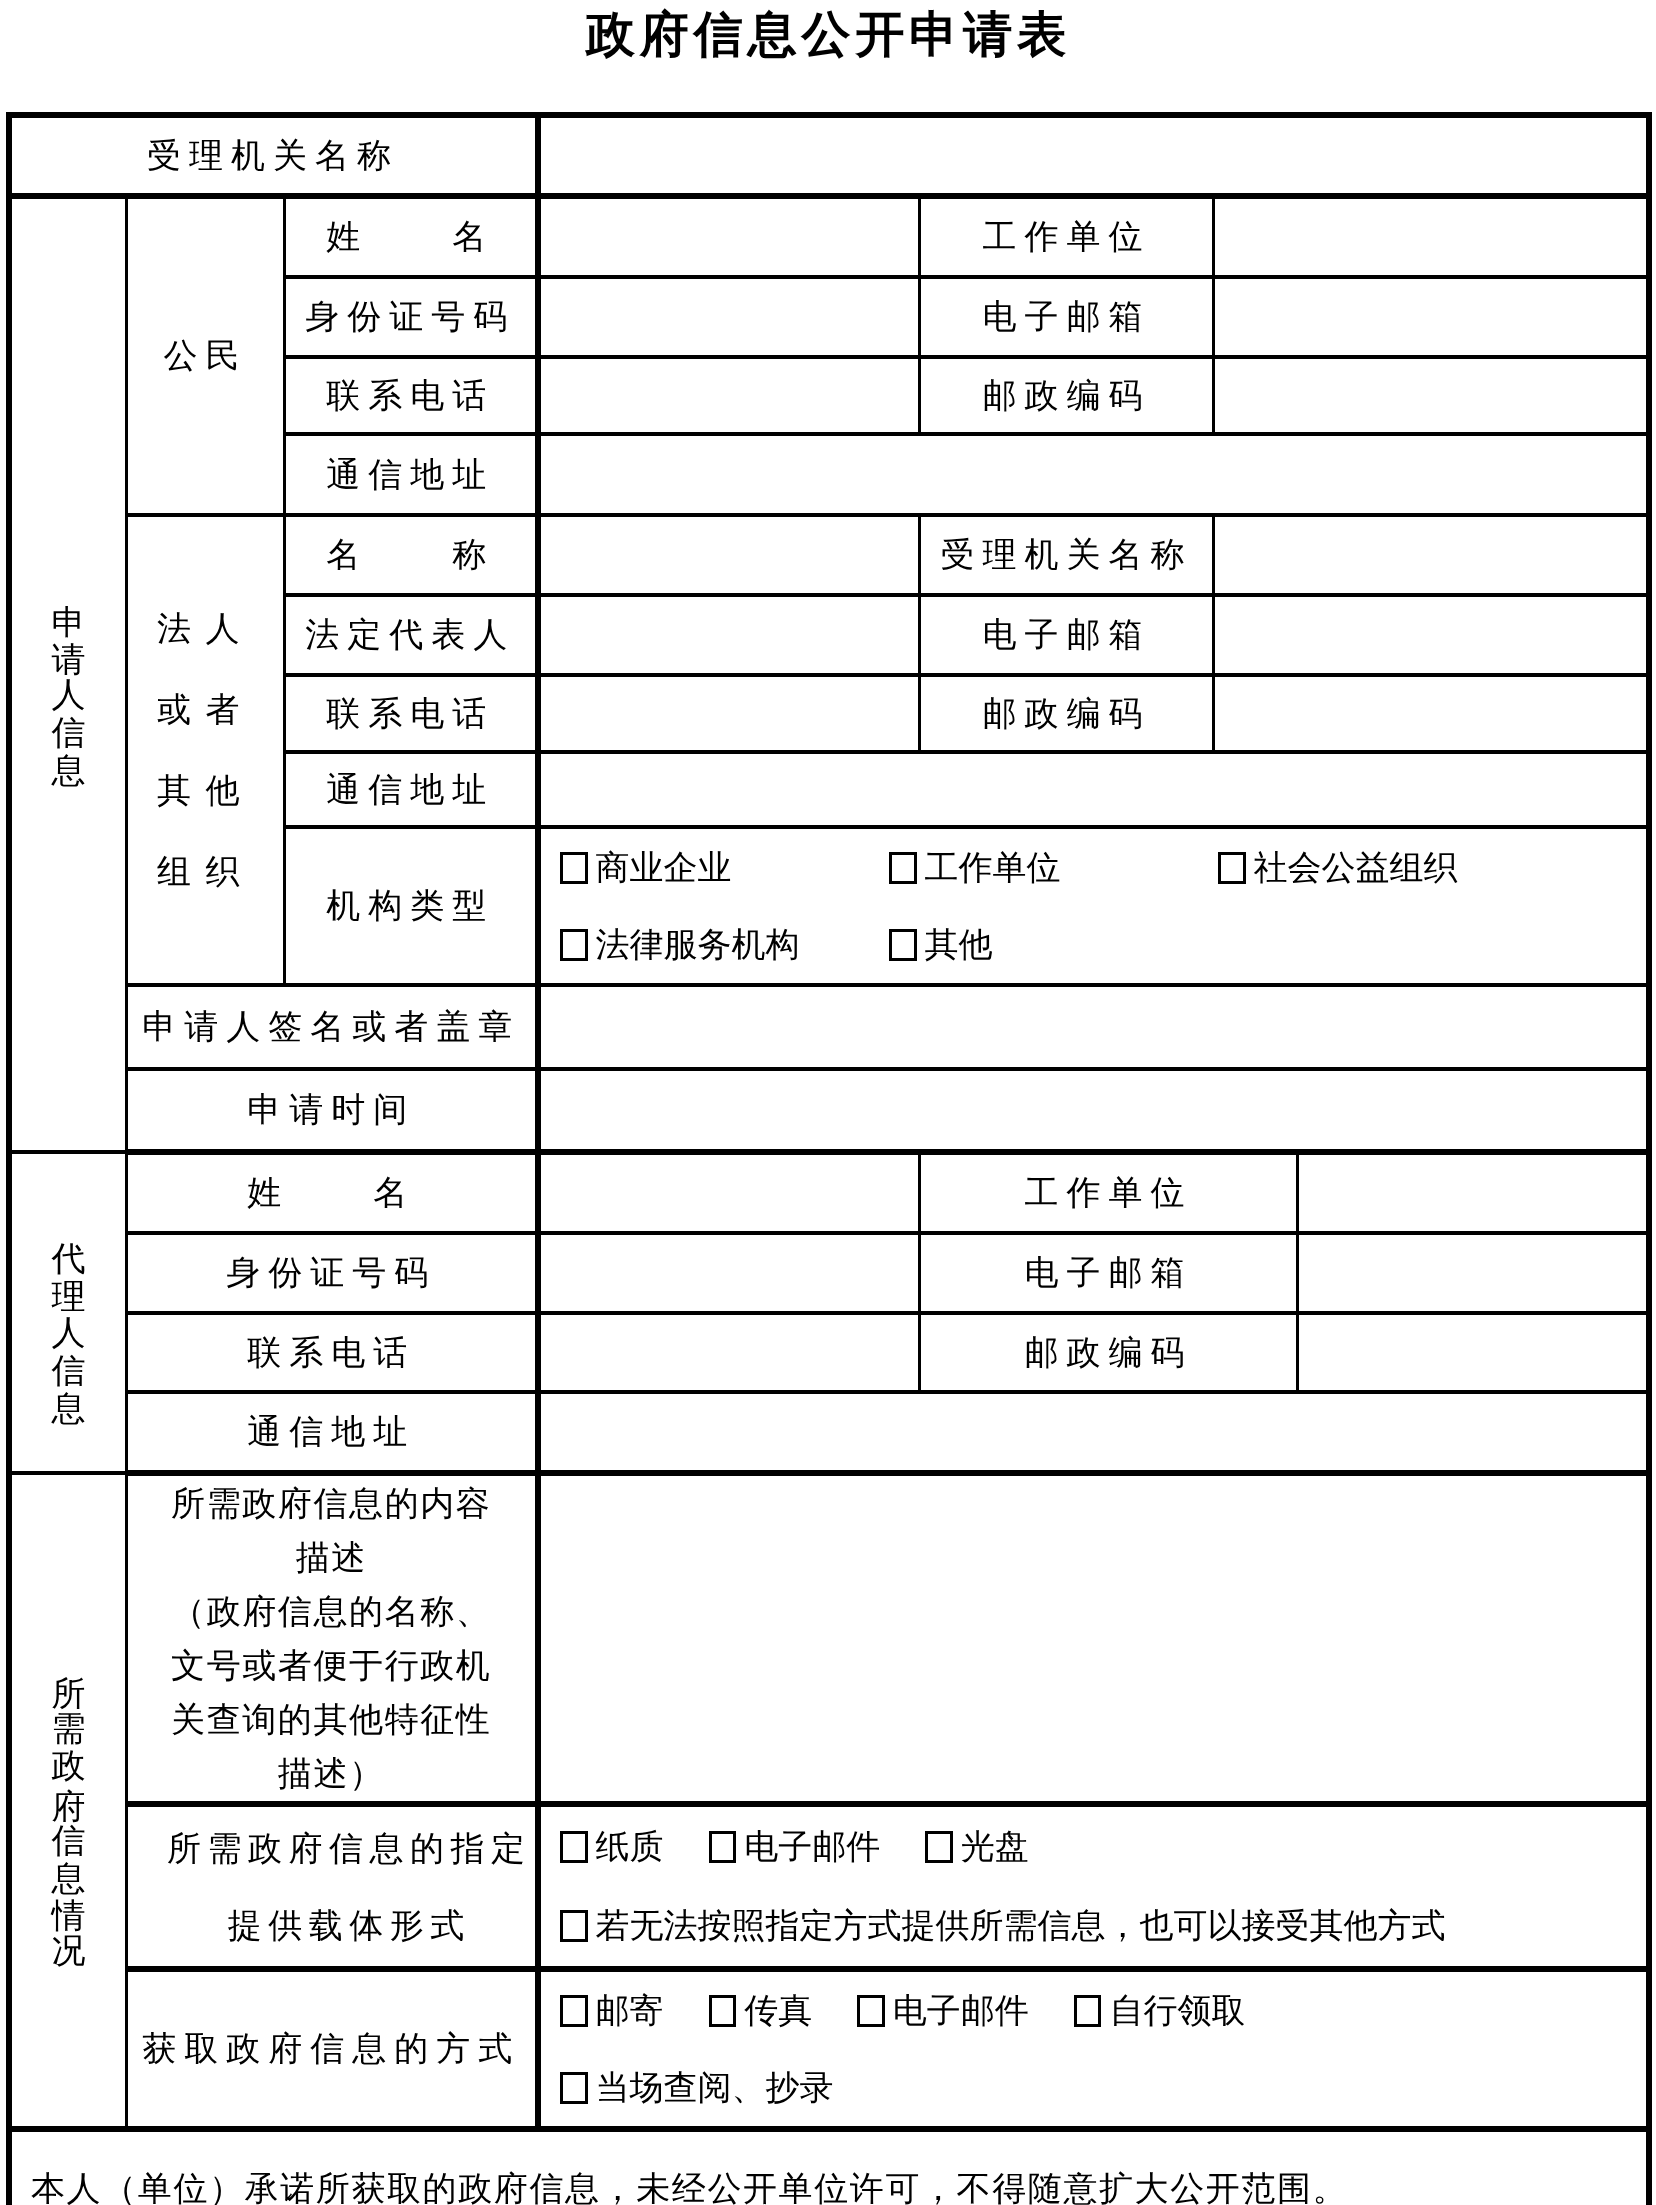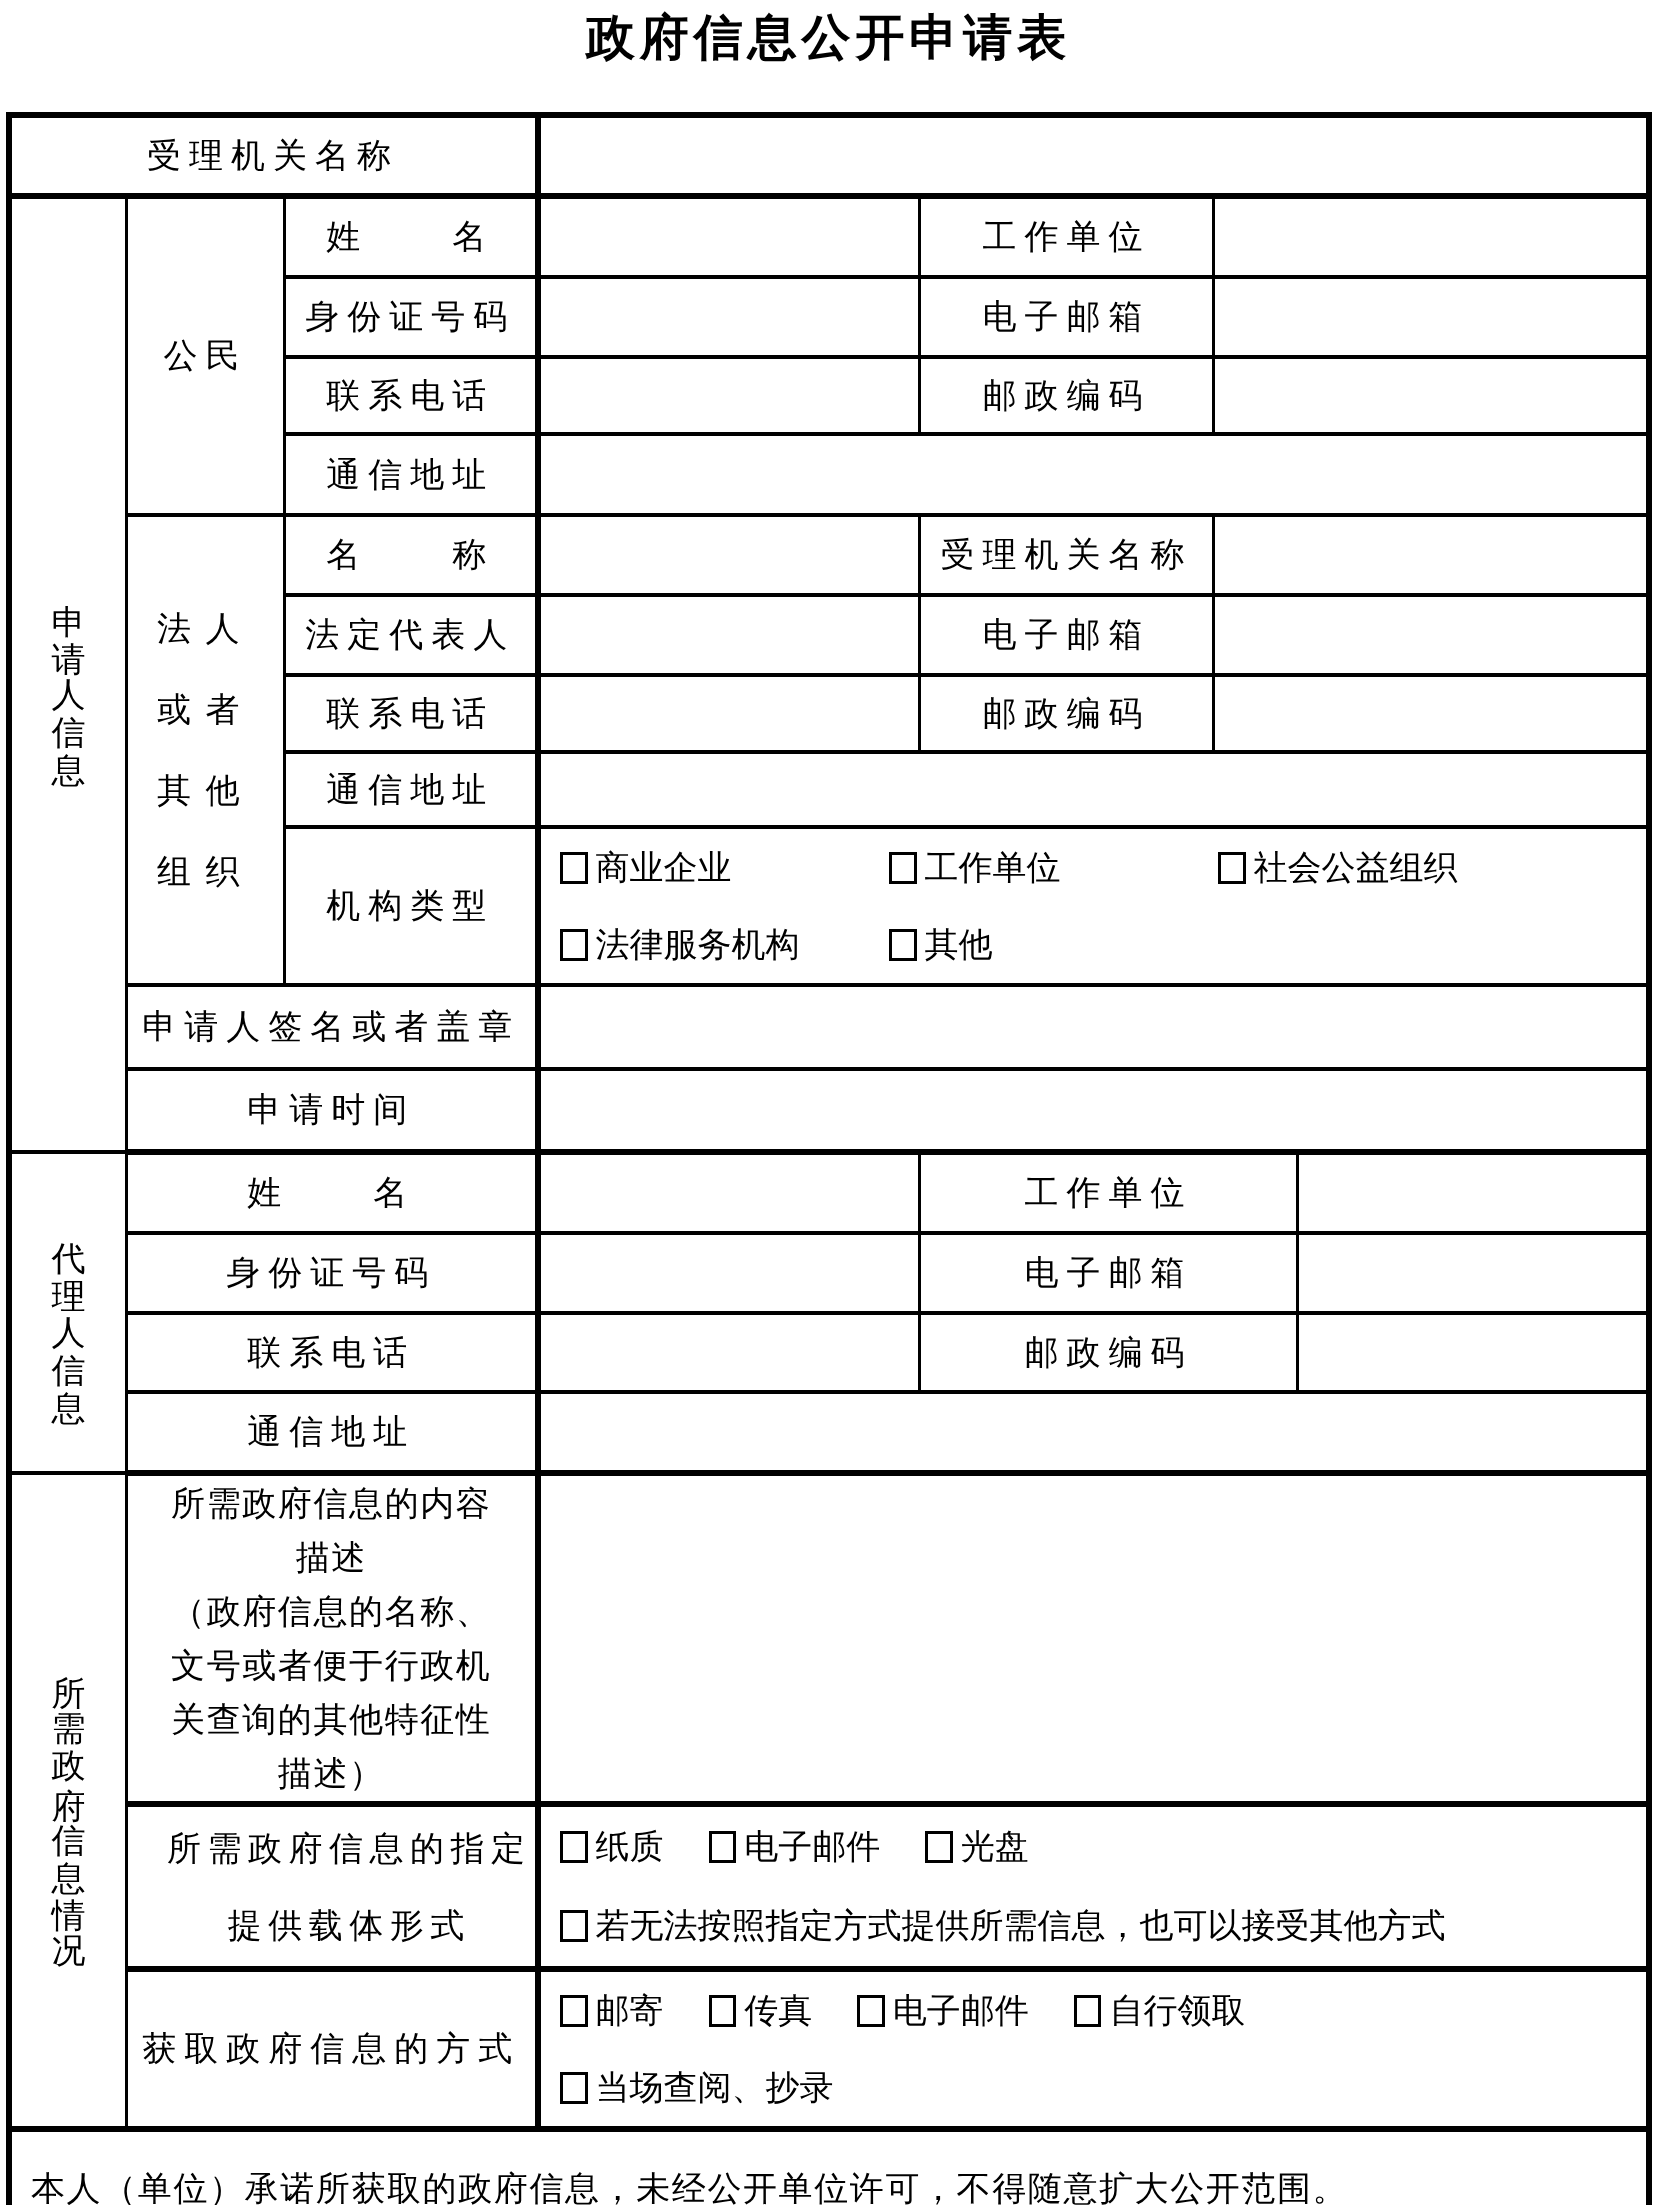--- a/index.html
+++ b/index.html
@@ -2,21 +2,21 @@
 <html lang="zh" style="font-size:13px"><head>
 <meta charset="utf-8">
 <style>
   html,body { margin:0; padding:0; }
   body {
     width:1657px; height:2205px; background:#ffffff; color:#000000;
     font-family:"Liberation Serif","DejaVu Serif",serif; overflow:hidden;
   }
   .title {
     margin:8px 0 0 0; text-align:center; font-weight:bold;
-    font-family:Liberation Serif, serif;
+    font-family:Liberation Mono, monospace;
     font-size:49px; line-height:60px; letter-spacing:4.9px;
   }
   table.form {
     border-collapse:collapse; table-layout:fixed;
     width:1641px; margin:44px auto 0 auto; border:6.5px solid #000;
   }
   td {
     border:4px solid #000; border-left-width:3.2px; border-right-width:3.2px;
     padding:0; font-size:34px; text-align:center; vertical-align:middle;
     overflow:hidden;

